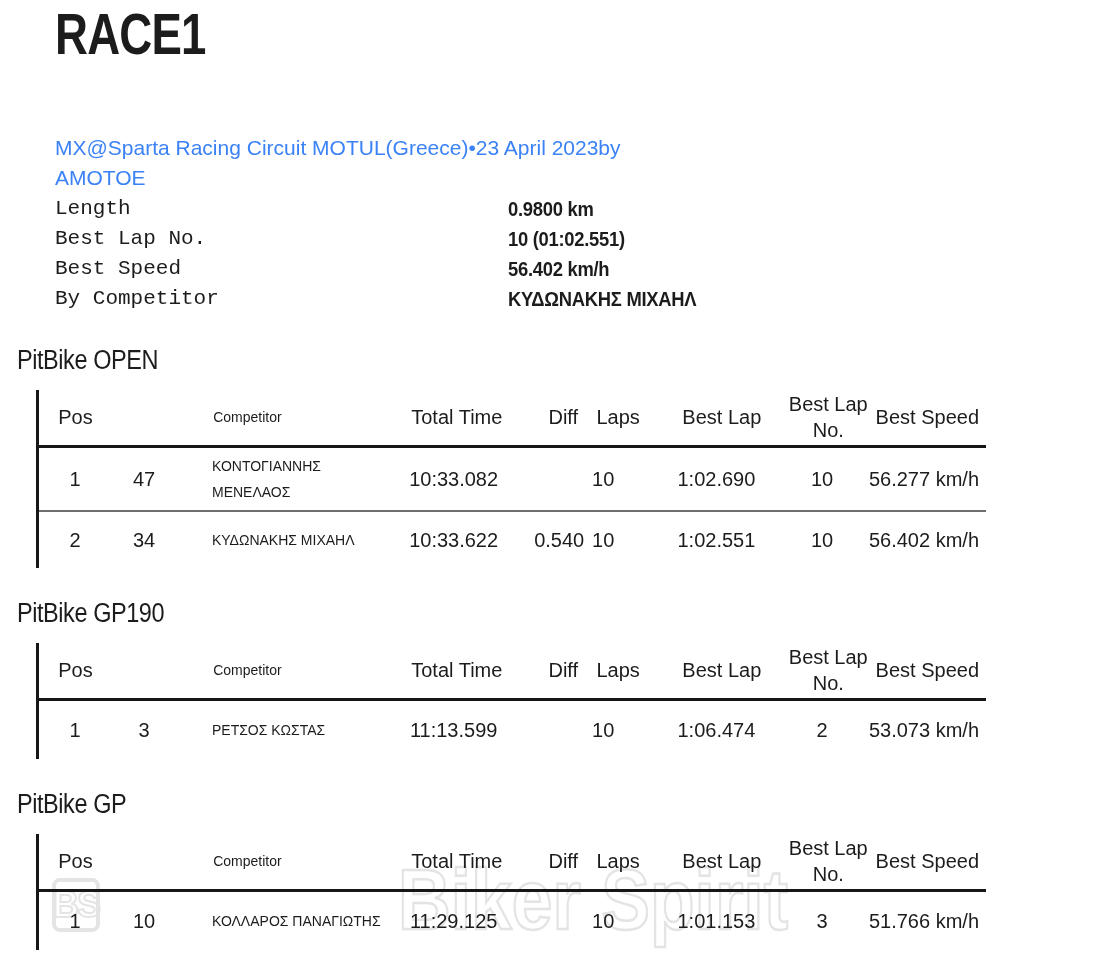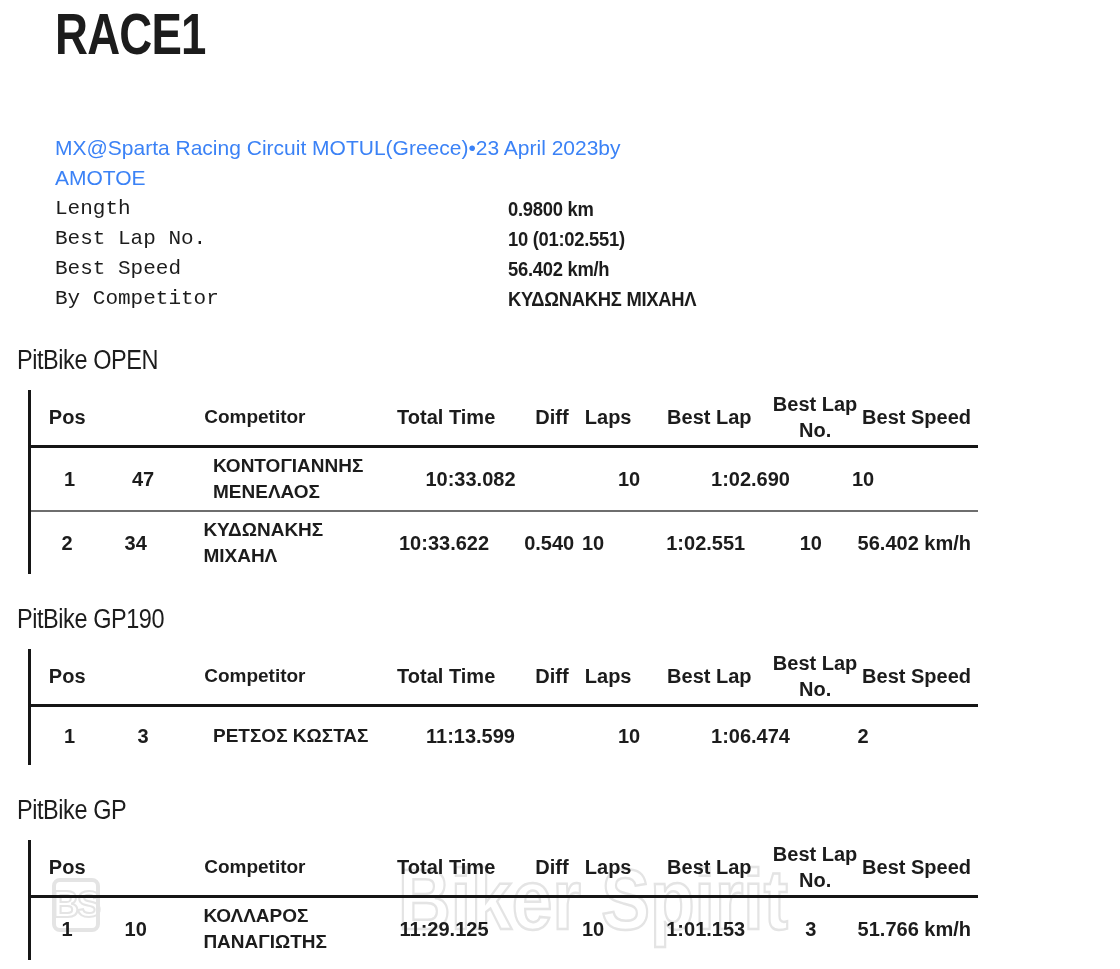--- a/index.html
+++ b/index.html
@@ -56,37 +56,36 @@
     margin: 30px 0 15px 17px;
     font-size: 27px; font-weight: normal; line-height: 30px;
     display: block;
   }
   .section-title-inner {
     display: inline-block; transform: scaleX(0.87); transform-origin: left center;
     letter-spacing: -0.5px;
   }
 
   .results-table {
-    margin-left: 28px; width: 950px;
+    margin-left: 36px; width: 950px;
     border-left: 3px solid #161616;
-    font-weight: bold;
   }
   .thead {
     display: flex; align-items: center;
     min-height: 58px;
     border-bottom: 3px solid #161616;
   }
   .trow { display: flex; align-items: center; min-height: 58px; }
   .trow + .trow { border-top: 2px solid #6e6e6e; }
 
   .cell { font-size: 20px; line-height: 26px; }
   .c-pos    { width: 77px;  text-align: center; }
   .c-num    { width: 70px;  text-align: center; }
   .c-comp   { width: 215px; text-align: left; padding-left: 35px;
-              font-size: 19px; padding-top: 5px; padding-bottom: 5px; }
+              font-size: 14px; padding-top: 5px; padding-bottom: 5px; }
   .c-time   { width: 155px; text-align: center; }
   .c-diff   { width: 70px;  text-align: center; }
   .c-laps   { width: 70px;  text-align: left; }
   .c-blap   { width: 125px; text-align: center; }
   .c-blapno { width: 100px; text-align: center; }
   .c-bspeed { flex: 1; text-align: right; padding-right: 7px; white-space: nowrap; }
 </style>
 </head>
 <body>
 
@@ -143,20 +142,21 @@
       <div class="tbody">
   <div class="trow">
     <div class="cell c-pos">1</div>
     <div class="cell c-num">47</div>
     <div class="cell c-comp">ΚΟΝΤΟΓΙΑΝΝΗΣ ΜΕΝΕΛΑΟΣ</div>
     <div class="cell c-time">10:33.082</div>
     <div class="cell c-diff"></div>
     <div class="cell c-laps">10</div>
     <div class="cell c-blap">1:02.690</div>
     <div class="cell c-blapno">10</div>
+    <div class="cell c-bspeed">56.277 km/h</div>
   </div>
 
   <div class="trow">
     <div class="cell c-pos">2</div>
     <div class="cell c-num">34</div>
     <div class="cell c-comp">ΚΥΔΩΝΑΚΗΣ ΜΙΧΑΗΛ</div>
     <div class="cell c-time">10:33.622</div>
     <div class="cell c-diff">0.540</div>
     <div class="cell c-laps">10</div>
     <div class="cell c-blap">1:02.551</div>
@@ -184,20 +184,21 @@
       <div class="tbody">
   <div class="trow">
     <div class="cell c-pos">1</div>
     <div class="cell c-num">3</div>
     <div class="cell c-comp">ΡΕΤΣΟΣ ΚΩΣΤΑΣ</div>
     <div class="cell c-time">11:13.599</div>
     <div class="cell c-diff"></div>
     <div class="cell c-laps">10</div>
     <div class="cell c-blap">1:06.474</div>
     <div class="cell c-blapno">2</div>
+    <div class="cell c-bspeed">53.073 km/h</div>
   </div>
 </div>
     </div>
   </section>
 
   <section class="race-section">
     <h2 class="section-title"><span class="section-title-inner">PitBike GP</span></h2>
     <div class="results-table">
       <div class="thead">
         <div class="cell c-pos">Pos</div>

